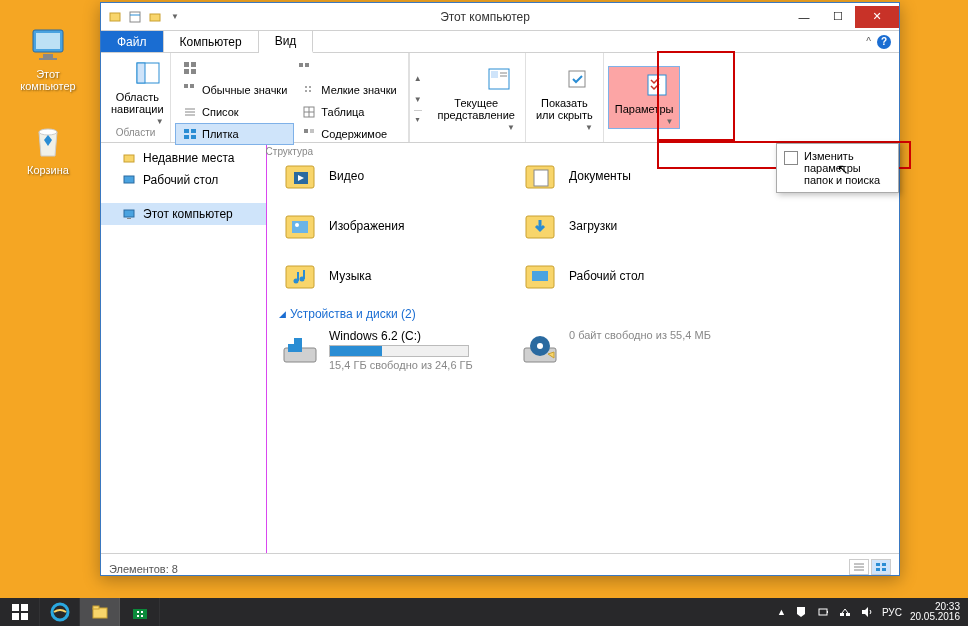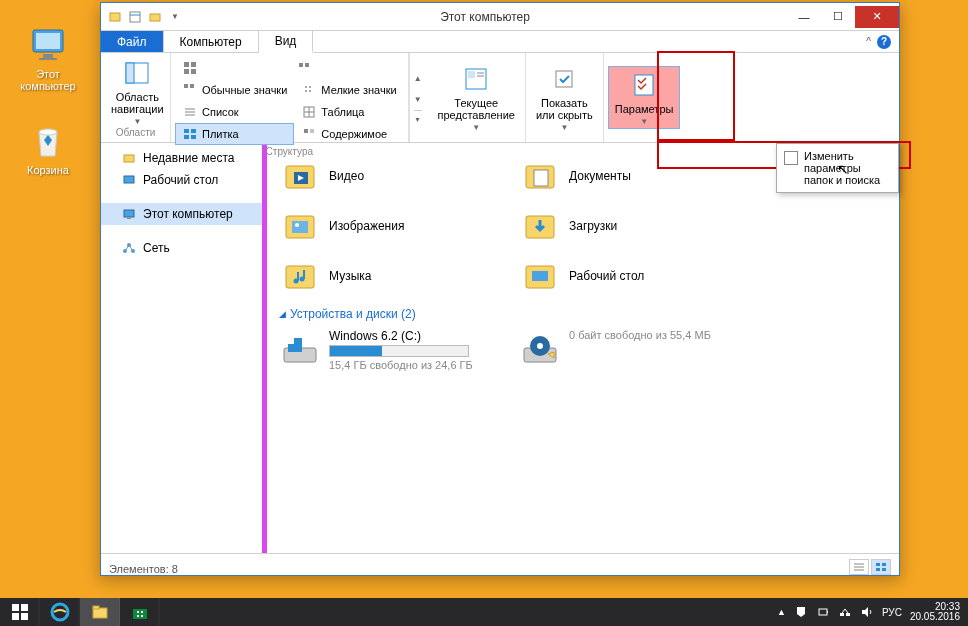--- a/index.html
+++ b/index.html
@@ -16,34 +16,34 @@
 .win-btn { width: 34px; height: 22px; display: flex; align-items: center; justify-content: center; font-size: 11px; cursor: pointer; }
 .win-btn.close { background: #c83228; color: #fff; width: 44px; }
 .tabs-row { height: 22px; display: flex; align-items: stretch; border-bottom: 1px solid #d0d0d0; }
 .tab { padding: 2px 16px; font-size: 12px; background: #fff; border-right: 1px solid #d0d0d0; cursor: pointer; display: flex; align-items: center; }
 .tab.file { background: #1a6dd2; color: #fff; }
 .help-right { margin-left: auto; display: flex; align-items: center; padding-right: 8px; gap: 6px; }
 .ribbon { height: 90px; background: #fff; border-bottom: 1px solid #d0d0d0; display: flex; position: relative; }
 .ribbon-group { border-right: 1px solid #e0e0e0; padding: 4px; display: flex; flex-direction: column; font-size: 11px; }
 .ribbon-group .group-content { flex: 1; display: flex; align-items: center; }
 .ribbon-group .group-label { font-size: 10px; color: #888; text-align: center; padding-top: 1px; }
-.ribbon-btn-large { display: flex; flex-direction: column; align-items: center; padding: 0 6px; gap: 2px; cursor: pointer; }
+.ribbon-btn-large { display: flex; flex-direction: column; align-items: flex-end; padding: 0 6px; gap: 2px; cursor: pointer; }
 .ribbon-btn-large .icon-slot { width: 32px; height: 32px; display: flex; align-items: center; justify-content: center; }
 .ribbon-btn-large .btn-label { font-size: 11px; text-align: center; line-height: 1.1; }
 .layout-grid { display: grid; grid-template-columns: auto auto; gap: 0; }
 .layout-btn { display: flex; align-items: center; padding: 2px 6px; gap: 4px; font-size: 11px; cursor: pointer; border: 1px solid transparent; }
 .layout-btn.active { background: #cfe4fa; border-color: #7fb1e8; }
 .layout-btn .small-icon { width: 16px; height: 16px; display: inline-flex; align-items: center; justify-content: center; }
 .params-highlight { position: absolute; border: 2px solid #c00; }
 .popup-menu { position: absolute; background: #fff; border: 1px solid #aaa; box-shadow: 2px 2px 6px rgba(0,0,0,0.25); font-size: 11px; padding: 3px; }
 .popup-item { padding: 3px 10px 3px 24px; cursor: pointer; position: relative; }
 .popup-item .chk { position: absolute; left: 4px; top: 4px; width: 14px; height: 14px; border: 1px solid #888; }
 .cursor-ptr { position: absolute; font-size: 14px; }
 .body-area { flex: 1; display: flex; overflow: hidden; }
-.nav-pane { width: 166px; border-right: 5px solid #d946ef; padding-top: 4px; font-size: 12px; }
+.nav-pane { width: 166px; border-right: 1px solid #d946ef; padding-top: 4px; font-size: 12px; }
 .nav-item { padding: 3px 6px 3px 20px; display: flex; align-items: center; gap: 6px; cursor: pointer; }
 .nav-item.selected { background: #cfe4fa; }
 .nav-icon { width: 16px; height: 16px; display: inline-flex; align-items: center; justify-content: center; }
 .content { flex: 1; overflow: auto; padding: 8px 8px; }
 .folder-row { display: flex; flex-wrap: wrap; }
 .folder-item { width: 240px; display: flex; align-items: center; gap: 8px; padding: 4px; font-size: 12px; cursor: pointer; }
 .folder-icon { width: 42px; height: 42px; display: flex; align-items: center; justify-content: center; }
 .drive-item { width: 240px; display: flex; gap: 8px; padding: 4px; font-size: 12px; cursor: pointer; align-items: flex-start; }
 .drive-text { display: flex; flex-direction: column; gap: 2px; }
 .drive-bar { width: 140px; height: 12px; border: 1px solid #bbb; background: #f0f0f0; position: relative; }
@@ -323,32 +323,20 @@
         <div class="nav-item selected">
           <span class="nav-icon">
               <svg width="14" height="14">
                 <rect x="2" y="3" width="10" height="7" fill="#4aa3e0" stroke="#2a6aa0"></rect>
                 <rect x="5" y="11" width="4" height="1" fill="#888"></rect>
               </svg>
             </span>
           <span>Этот компьютер</span>
         </div>
         <div style="height:12px;"></div>
-        <div class="nav-item">
-          <span class="nav-icon">
-              <svg width="14" height="14">
-                <circle cx="7" cy="4" r="2" fill="#4aa3e0"></circle>
-                <circle cx="3" cy="10" r="2" fill="#4aa3e0"></circle>
-                <circle cx="11" cy="10" r="2" fill="#4aa3e0"></circle>
-                <line x1="7" y1="4" x2="3" y2="10" stroke="#888"></line>
-                <line x1="7" y1="4" x2="11" y2="10" stroke="#888"></line>
-              </svg>
-            </span>
-          <span>Сеть</span>
-        </div>
       </div>
 
       <div class="content">
         <div class="folder-row">
           <div class="folder-item">
               <div class="folder-icon">
                 <svg width="40" height="40">
                   <rect x="6" y="10" width="28" height="22" fill="#f8d56b" stroke="#c9a030" rx="2"></rect>
                   <rect x="14" y="16" width="14" height="12" fill="#2a6aa0"></rect>
                   <polygon points="18,19 24,22 18,25" fill="#fff"></polygon>

